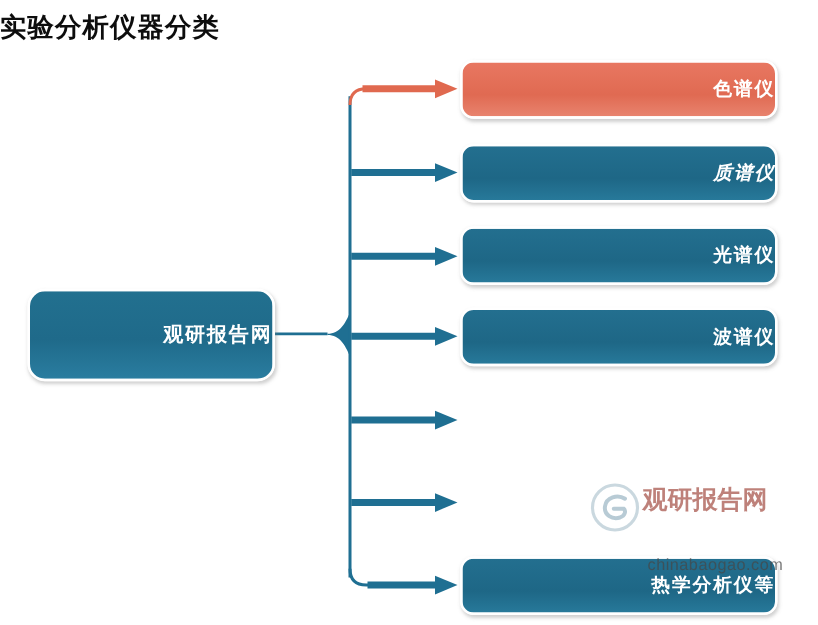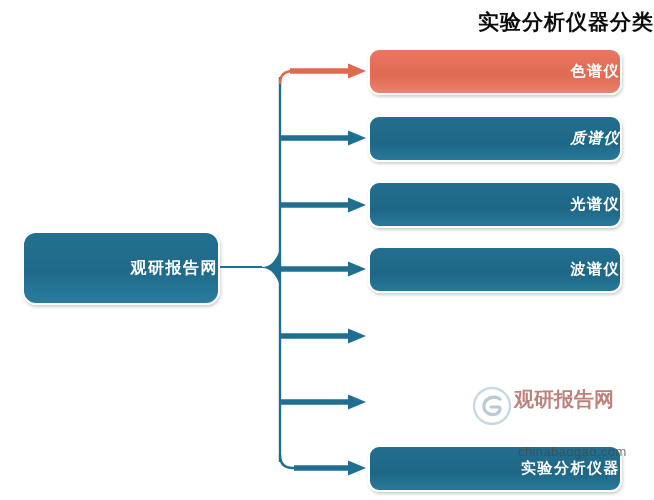--- a/index.html
+++ b/index.html
@@ -17,21 +17,21 @@
     background: #ffffff;
     overflow: hidden;
   }
 
   
   #chart-title {
     position: absolute;
     left: 0;
     top: 8px;
     width: 654px;
-    text-align: right;
+    text-align: left;
     font-size: 21px;
     font-weight: bold;
     color: #0d0d0d;
     letter-spacing: 1px;
     font-family: Liberation Mono, monospace;
   }
 
   
   #connectors {
     position: absolute;
@@ -188,21 +188,21 @@
     <span>光谱仪</span>
   </div>
 
   <div class="node leaf-node leaf-teal" style="top:246px;">
     <span>波谱仪</span>
   </div>
 
 
 
   <div class="node leaf-node leaf-teal" style="top:445px;">
-    <span>实验分析仪器</span>
+    <span>热学分析仪等</span>
   </div>
 
   <div id="watermark">
     <svg id="watermark-logo" viewBox="0 0 40 40" xmlns="http://www.w3.org/2000/svg">
       <circle cx="20" cy="20" r="18" fill="none" stroke="#9fb9c6" stroke-width="2.5"></circle>
       <path d="M28,13 C22,9 13,12 12,19 C11,26 18,30 24,28 C28,26.5 29,23 27,21 L19,21" fill="none" stroke="#7fa2b4" stroke-width="3.2" stroke-linecap="round"></path>
     </svg>
     <div id="watermark-cn">观研报告网</div>
     <div id="watermark-url">chinabaogao.com</div>
   </div>

